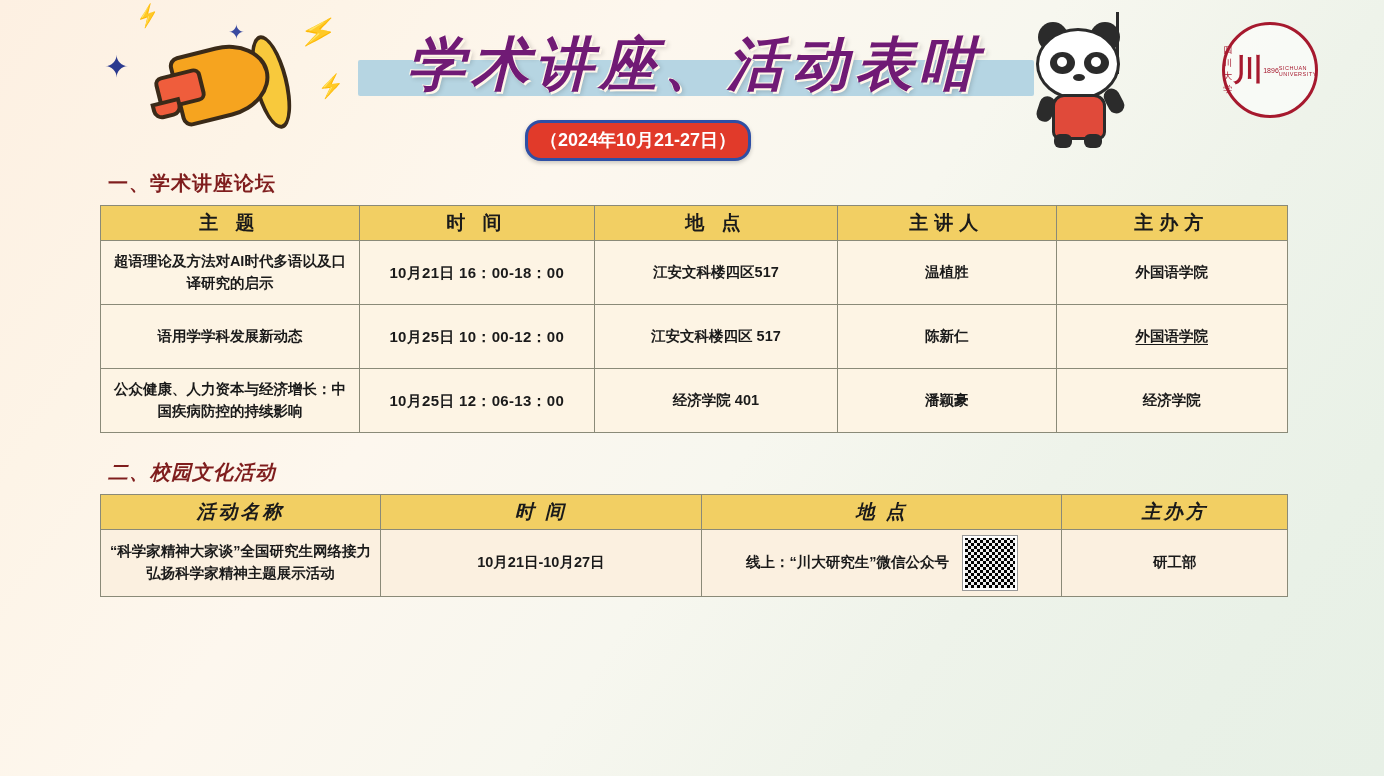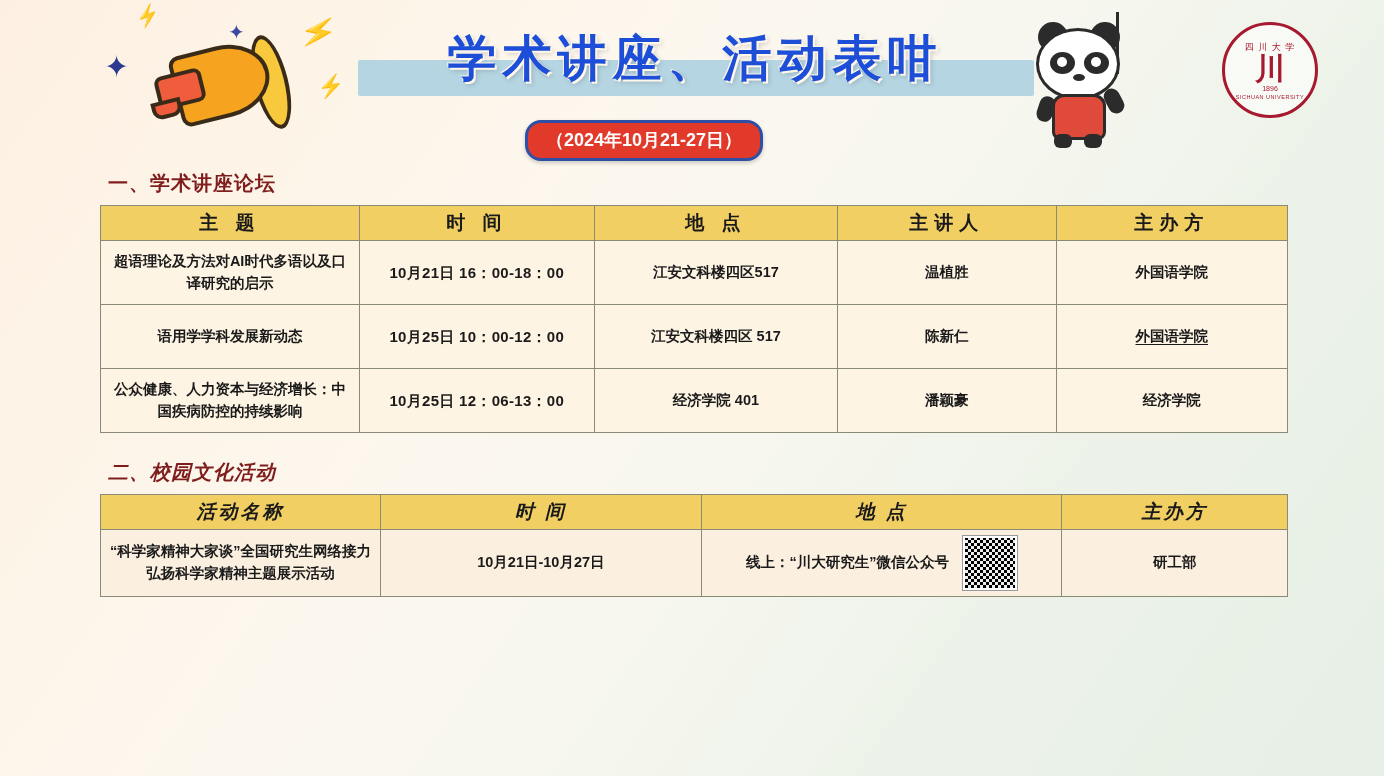--- a/index.html
+++ b/index.html
@@ -66,29 +66,29 @@
   .title-wrap {
     position: absolute; left: 350px; top: 26px; width: 690px; text-align: center;
   }
   .title-bar {
     position: absolute; left: 8px; top: 34px; width: 676px; height: 36px;
     background: #a9cfe0; opacity: .85; border-radius: 2px;
   }
   .title-text {
     position: relative;
     font-family: "Liberation Serif", serif;
-    font-size: 49px; font-weight: bold; 
-    color: #1d4ed8;
+    font-size: 58px; font-weight: bold; font-style: italic;
+    color: #701a75;
     letter-spacing: 6px;
     text-shadow: 2px 2px 0 #fff7ea, -1px -1px 0 #fff7ea, 3px 3px 5px rgba(0,0,0,.18);
     white-space: nowrap;
   }
   .date-pill {
     position: absolute; left: 525px; top: 120px;
-    padding: 5px 18px 6px;
+    padding: 5px 12px 6px;
     background: #e13a2a;
     border: 3px solid #2f4fa5;
     border-radius: 16px;
     color: #fff; font-size: 18px; font-weight: bold;
     white-space: nowrap;
     box-shadow: 0 2px 4px rgba(0,0,0,.2);
   }
 
   
   .panda { position: absolute; left: 1022px; top: 8px; width: 126px; height: 136px; }
@@ -108,21 +108,21 @@
   .p-leg { position: absolute; width: 18px; height: 14px; background: #2b2b2b; border-radius: 6px; top: 126px; }
   .p-leg.l { left: 32px; }
   .p-leg.r { left: 62px; }
   .p-flag { position: absolute; left: 94px; top: 4px; width: 3px; height: 62px; background: #2b2b2b; }
 
   
   .logo {
     position: absolute; left: 1222px; top: 22px; width: 96px; height: 96px;
     border: 3px solid #a6192e; border-radius: 50%;
     color: #a6192e;
-    display: flex; flex-direction: column; align-items: center; justify-content: center;
+    display: flex; flex-direction: row; align-items: center; justify-content: center;
     background: rgba(255,255,255,.55);
   }
   .logo .lg-top { font-size: 9px; letter-spacing: 1px; }
   .logo .lg-mid { font-family: "Liberation Serif", serif; font-size: 30px; font-weight: bold; line-height: 1; }
   .logo .lg-year { font-size: 7px; margin-top: 1px; }
   .logo .lg-bot { font-size: 5.5px; letter-spacing: .5px; margin-top: 2px; }
 
   
   .section-title {
     font-size: 20px; font-weight: bold; color: #7f1d1d;

